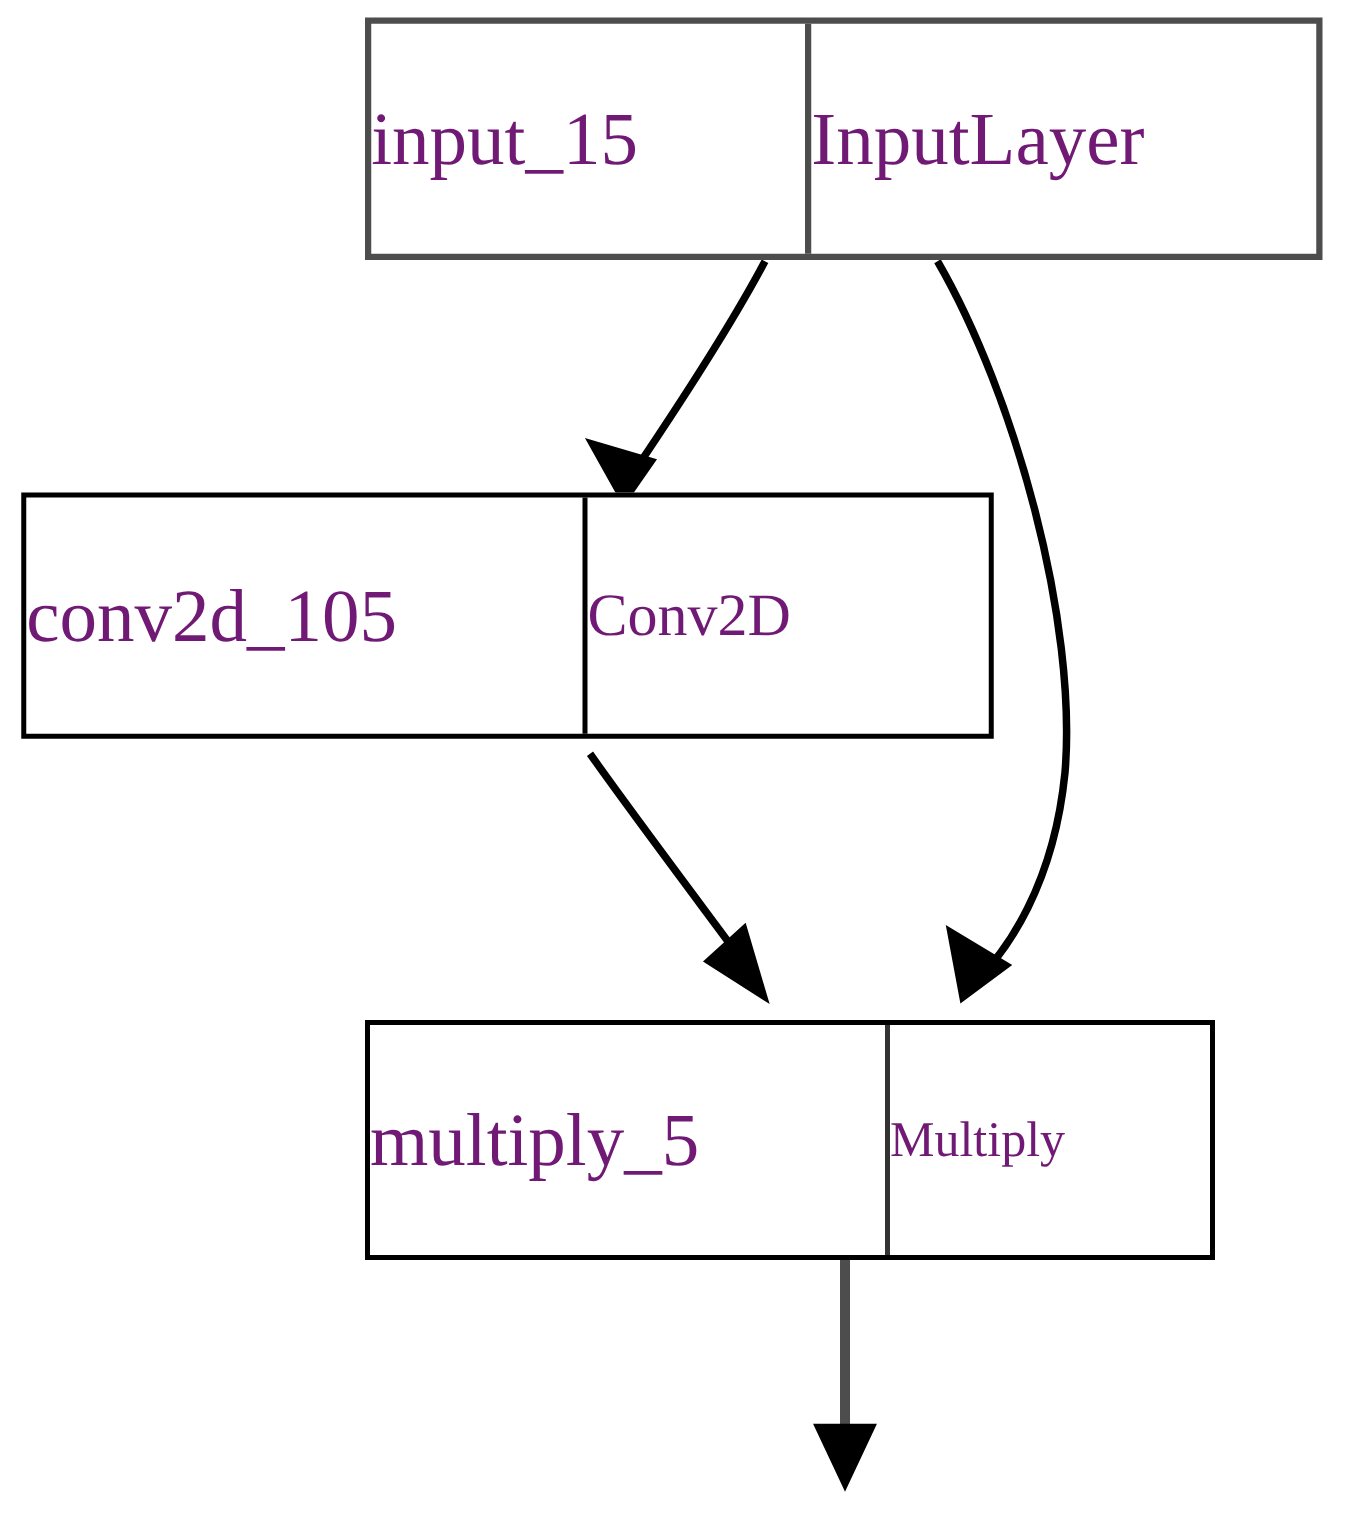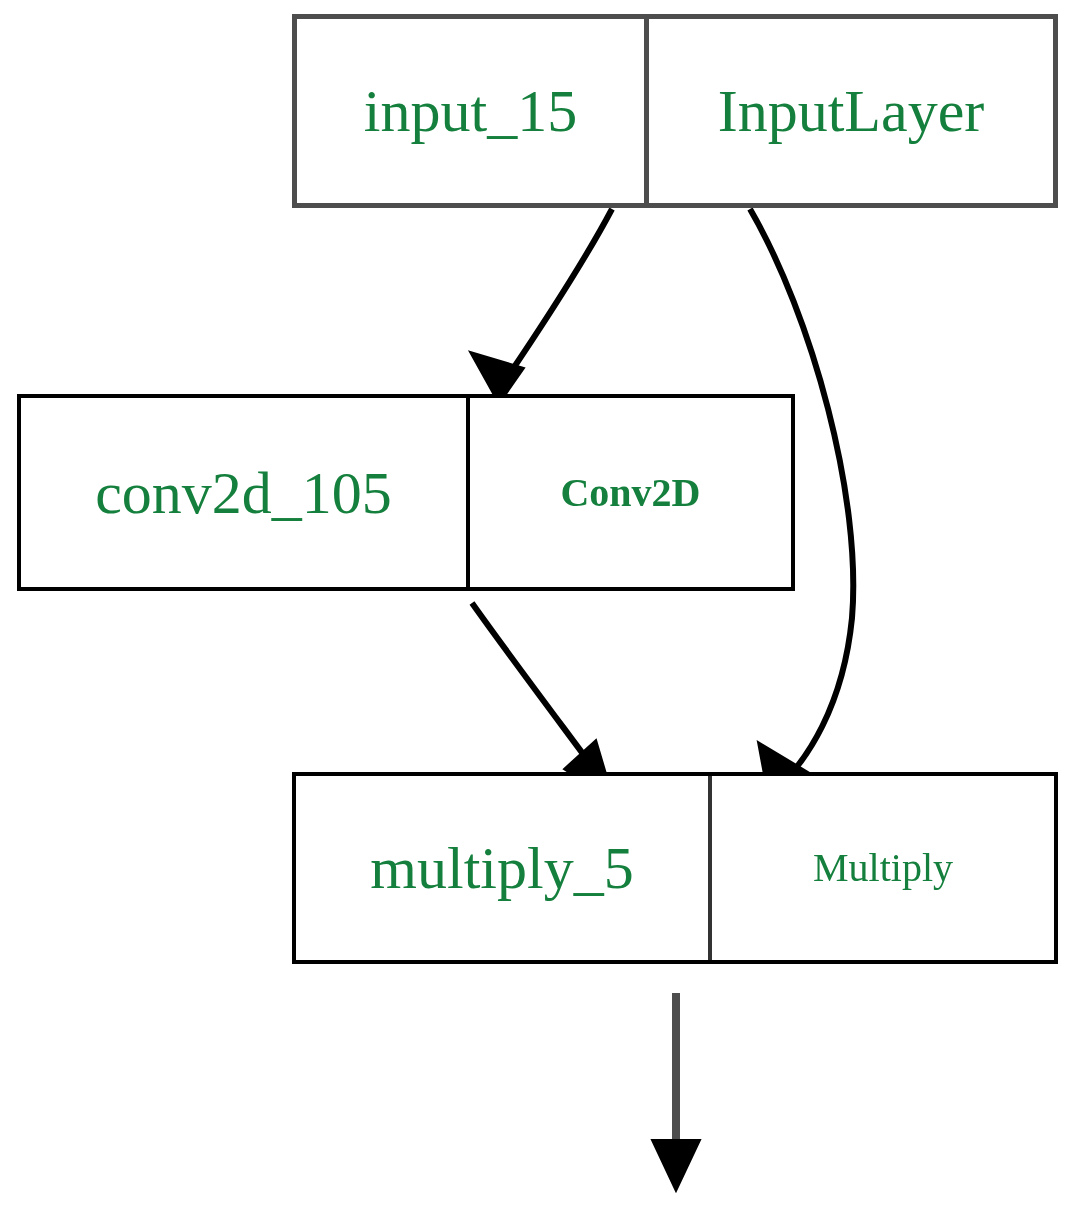--- a/index.html
+++ b/index.html
@@ -28,24 +28,24 @@
     position: absolute;
     display: flex;
     align-items: stretch;
     box-sizing: border-box;
     background: #ffffff;
     z-index: 2;
   }
   .node-cell {
     display: flex;
     align-items: center;
-    justify-content: center;
+    justify-content: flex-start;
     box-sizing: border-box;
     white-space: nowrap;
-    color: #15803d;
+    color: #701a75;
   }
   .node-cell.name-cell {
     border-right-style: solid;
   }
   .node-label {
     display: block;
     line-height: 1;
   }
 </style>
 </head>
@@ -85,25 +85,25 @@
       <span class="node-label" style="font-size:60px;font-family:Liberation Serif, serif;">InputLayer</span>
     </div>
   </div>
 
   <div class="node" id="node-conv2d_105" style="left:17px; top:394px; width:778px; height:197px;
               border:4px solid #000000;">
     <div class="node-cell name-cell" style="width:449px; border-right-width:4px; border-right-color:#000000;">
       <span class="node-label" style="font-size:60px;">conv2d_105</span>
     </div>
     <div class="node-cell type-cell" style="flex:1;">
-      <span class="node-label" style="font-size:40px;font-weight:bold;">Conv2D</span>
+      <span class="node-label" style="font-size:48px;">Conv2D</span>
     </div>
   </div>
 
-  <div class="node" id="node-multiply_5" style="left:292px; top:772px; width:766px; height:192px;
+  <div class="node" id="node-multiply_5" style="left:292px; top:816px; width:680px; height:192px;
               border:4px solid #000000;">
     <div class="node-cell name-cell" style="width:416px; border-right-width:4px; border-right-color:#333333;">
       <span class="node-label" style="font-size:60px;">multiply_5</span>
     </div>
     <div class="node-cell type-cell" style="flex:1;">
       <span class="node-label" style="font-size:40px;">Multiply</span>
     </div>
   </div>
 
 </div>

